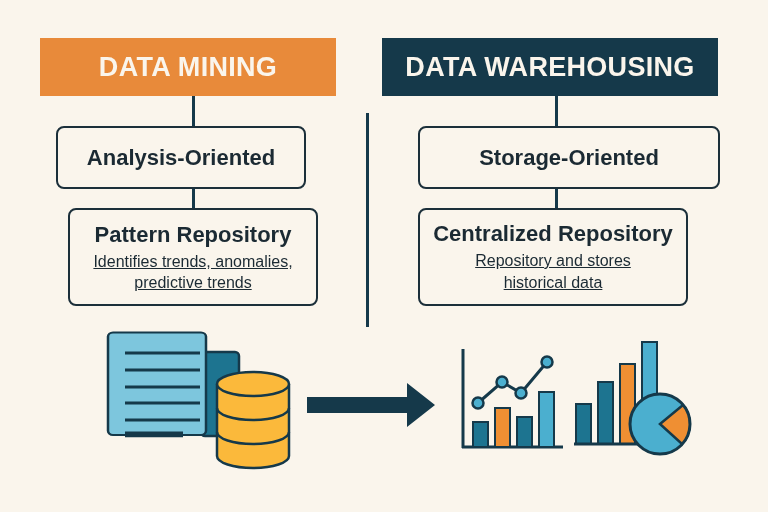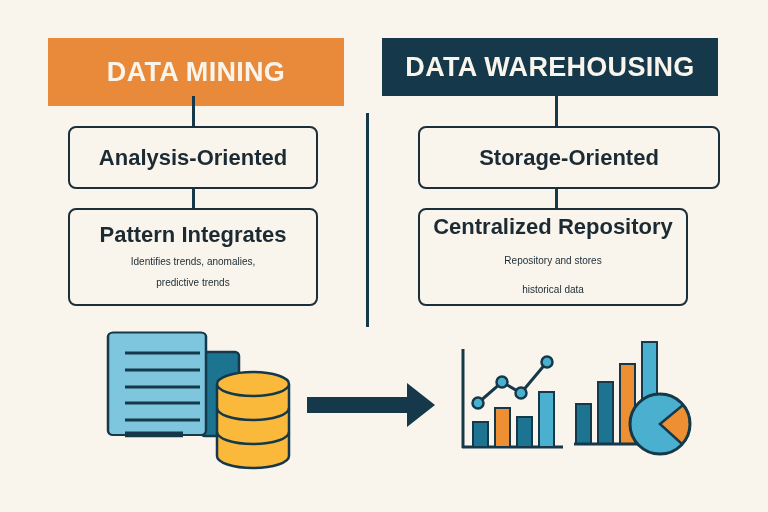--- a/index.html
+++ b/index.html
@@ -22,21 +22,21 @@
       display: flex;
       align-items: center;
       justify-content: center;
       color: #faf5ec;
       font-weight: bold;
       letter-spacing: 0.3px;
       font-size: 27px;
       box-sizing: border-box;
     }
     .header-mining {
-      left: 48px; top: 38px; width: 296px; height: 68px;
+      left: 40px; top: 38px; width: 296px; height: 58px;
       background: #e88a3a;
     }
     .header-warehouse {
       left: 382px; top: 38px; width: 336px; height: 58px;
       background: #15394a;
     }
     .vline {
       position: absolute;
       width: 3px;
       background: #15394a;
@@ -52,62 +52,63 @@
       justify-content: center;
       color: #1b2a33;
       background: #faf5ec;
       text-align: center;
     }
     .box-title {
       font-size: 22px;
       font-weight: bold;
     }
     .box-sub {
-      font-size: 10px;
+      font-size: 16px;
       line-height: 21px;
       margin-top: 3px;
+      text-decoration: underline;
     }
     .divider {
       position: absolute;
       left: 366px; top: 113px;
       width: 3px; height: 214px;
       background: #15394a;
     }
     svg { position: absolute; overflow: visible; }
   </style>
 </head>
 <body>
 
 <div class="canvas">
 
   <div class="header header-mining">
     <span>DATA MINING</span>
   </div>
   <div class="vline" style="left:192px; top:96px; height:30px;"></div>
-  <div class="box" style="left:68px; top:126px; width:250px; height:63px;">
+  <div class="box" style="left:56px; top:126px; width:250px; height:63px;">
     <span class="box-title">Analysis-Oriented</span>
   </div>
   <div class="vline" style="left:192px; top:189px; height:20px;"></div>
   <div class="box" style="left:68px; top:208px; width:250px; height:98px;">
-    <span class="box-title">Pattern Integrates</span>
+    <span class="box-title">Pattern Repository</span>
     <span class="box-sub">Identifies trends, anomalies,</span>
     <span class="box-sub" style="margin-top:0">predictive trends</span>
   </div>
 
   <div class="divider"></div>
 
   <div class="header header-warehouse">
     <span>DATA WAREHOUSING</span>
   </div>
   <div class="vline" style="left:555px; top:96px; height:30px;"></div>
   <div class="box" style="left:418px; top:126px; width:302px; height:63px;">
     <span class="box-title">Storage-Oriented</span>
   </div>
   <div class="vline" style="left:555px; top:189px; height:20px;"></div>
-  <div class="box" style="left:418px; top:208px; width:270px; height:98px;gap:7px;">
+  <div class="box" style="left:418px; top:208px; width:270px; height:98px;">
     <span class="box-title">Centralized Repository</span>
     <span class="box-sub">Repository and stores</span>
     <span class="box-sub" style="margin-top:1px">historical data</span>
   </div>
 
   <svg style="left:105px; top:330px;" width="130" height="115" viewBox="0 0 130 115">
     <rect x="96" y="22" width="38" height="84" rx="4" fill="#1d7490" stroke="#15394a" stroke-width="2.5"></rect>
     <rect x="3" y="3" width="98" height="125" rx="5" fill="#7dc6dd" stroke="#15394a" stroke-width="2.5" transform="scale(1,0.82)"></rect>
     <line x1="20" y1="23" x2="95" y2="23" stroke="#15394a" stroke-width="3"></line>
     <line x1="20" y1="40" x2="95" y2="40" stroke="#15394a" stroke-width="3"></line>

